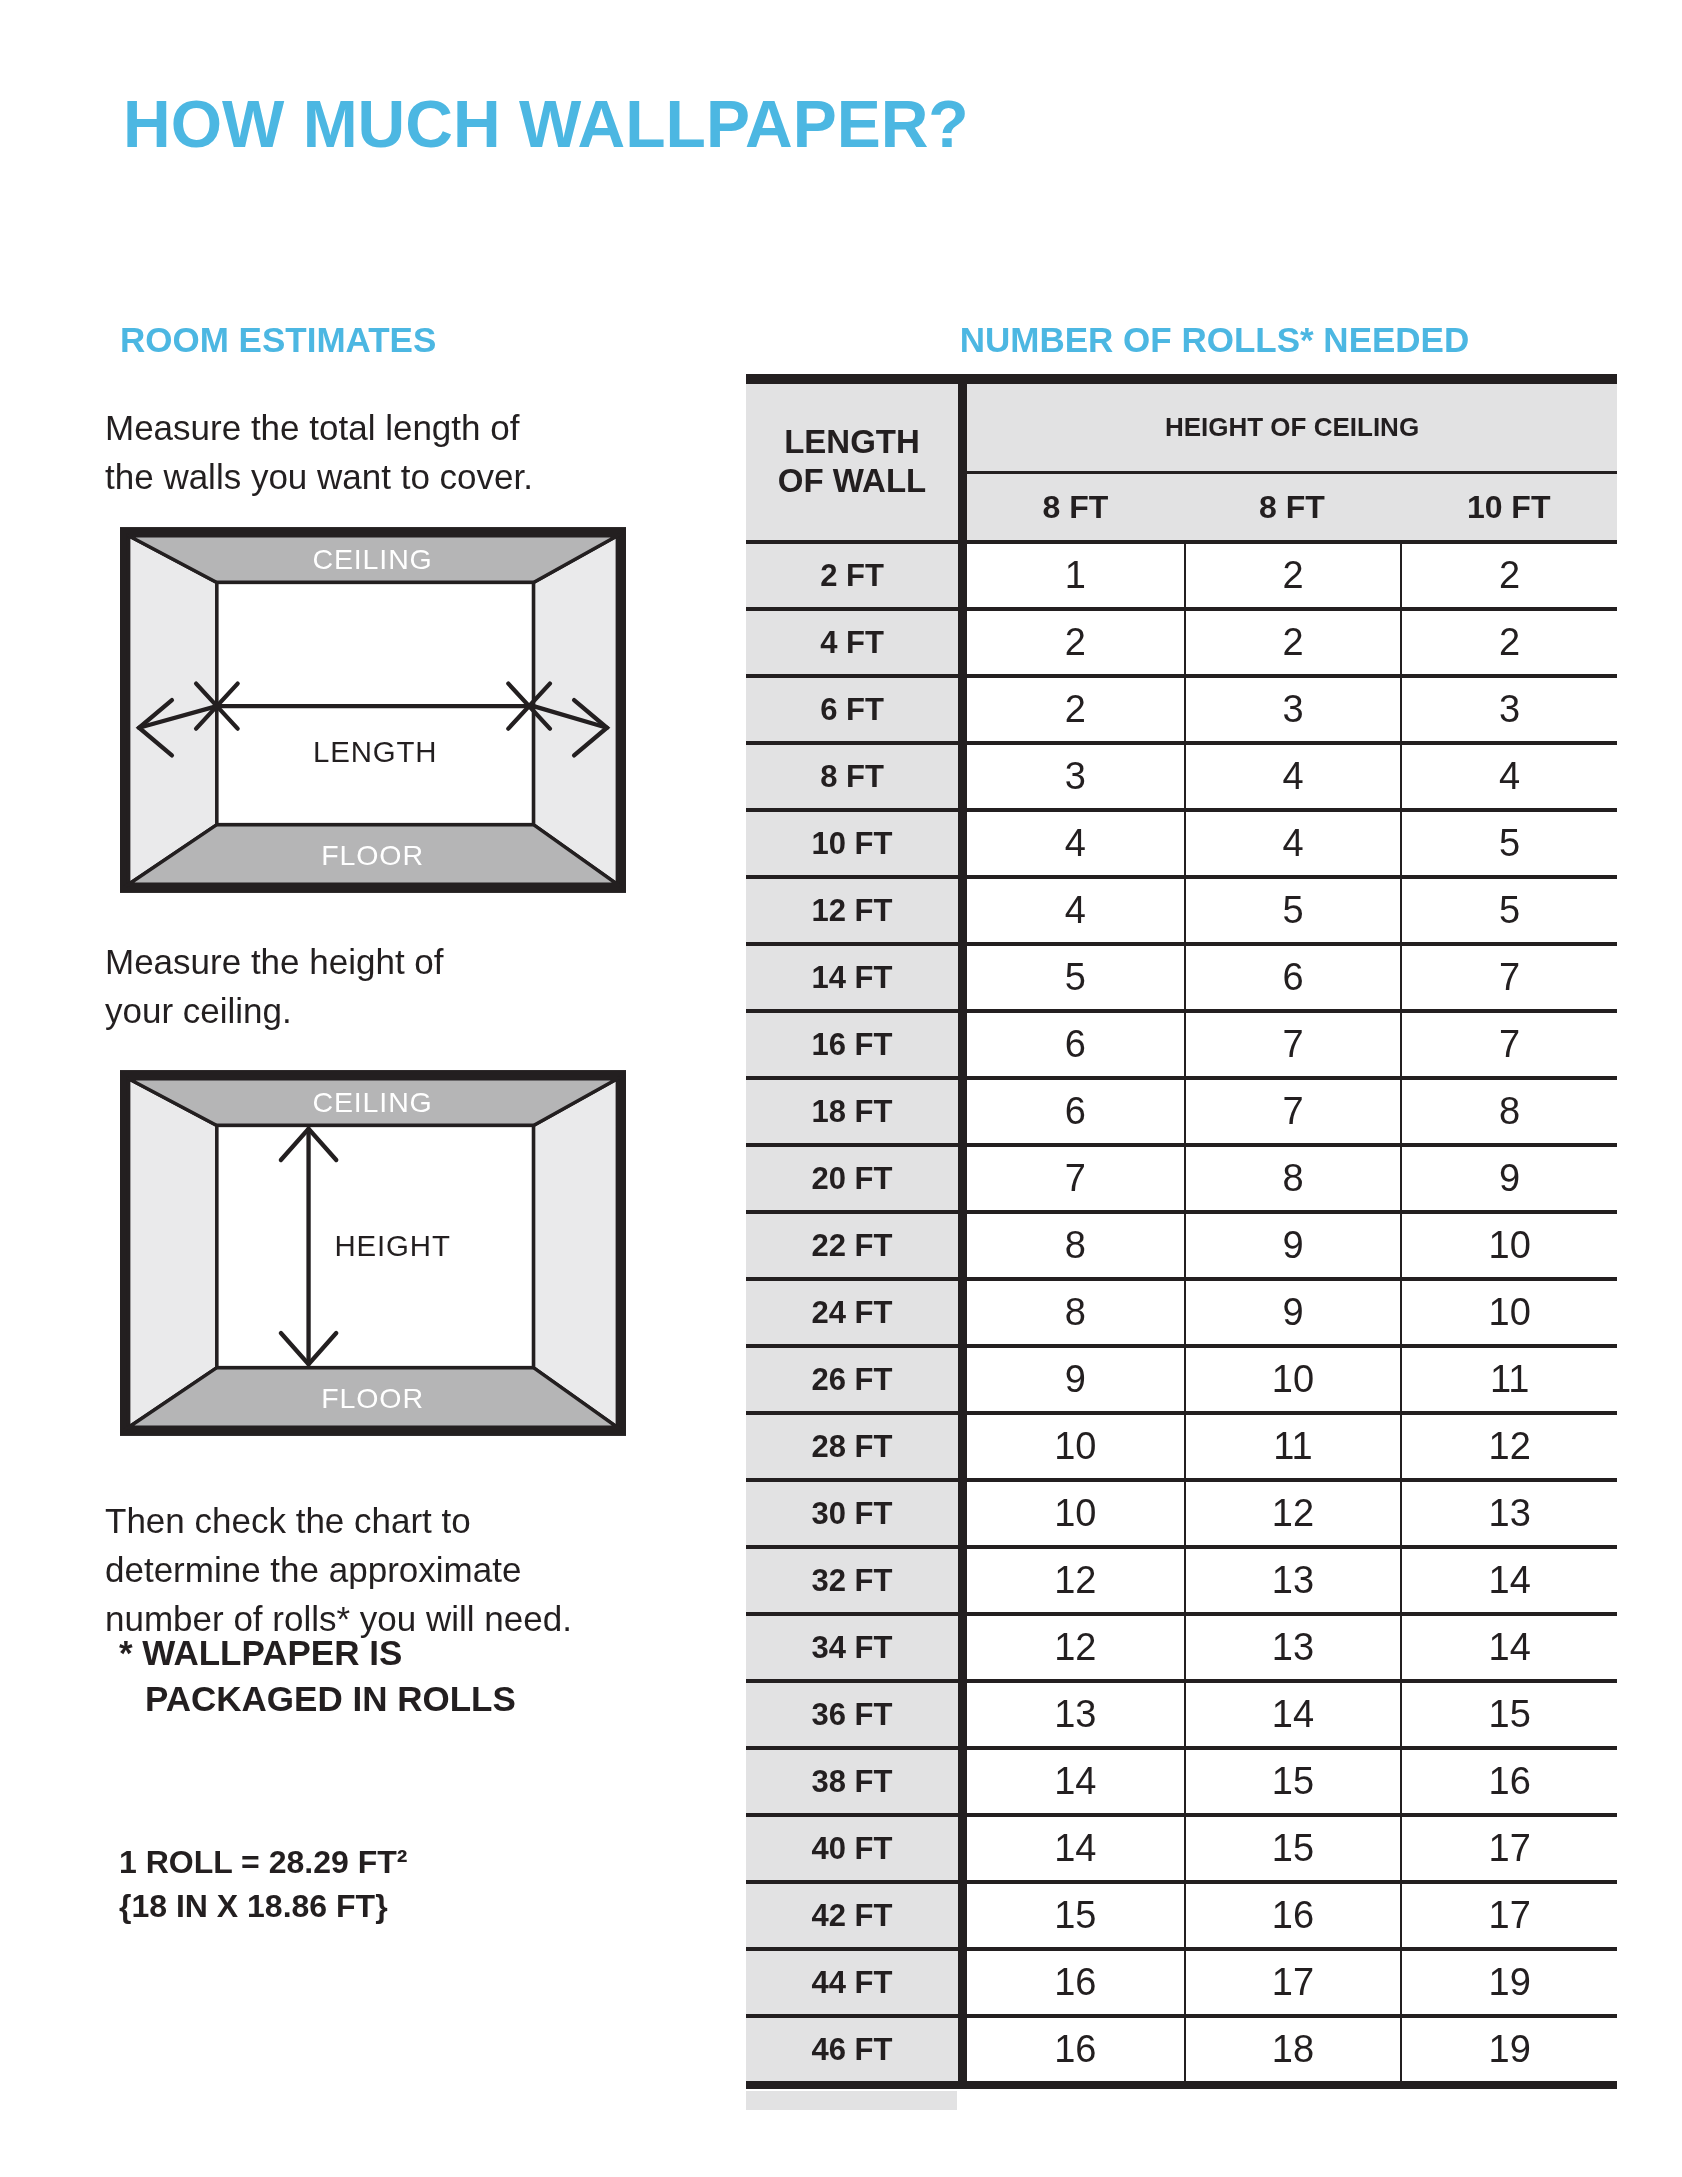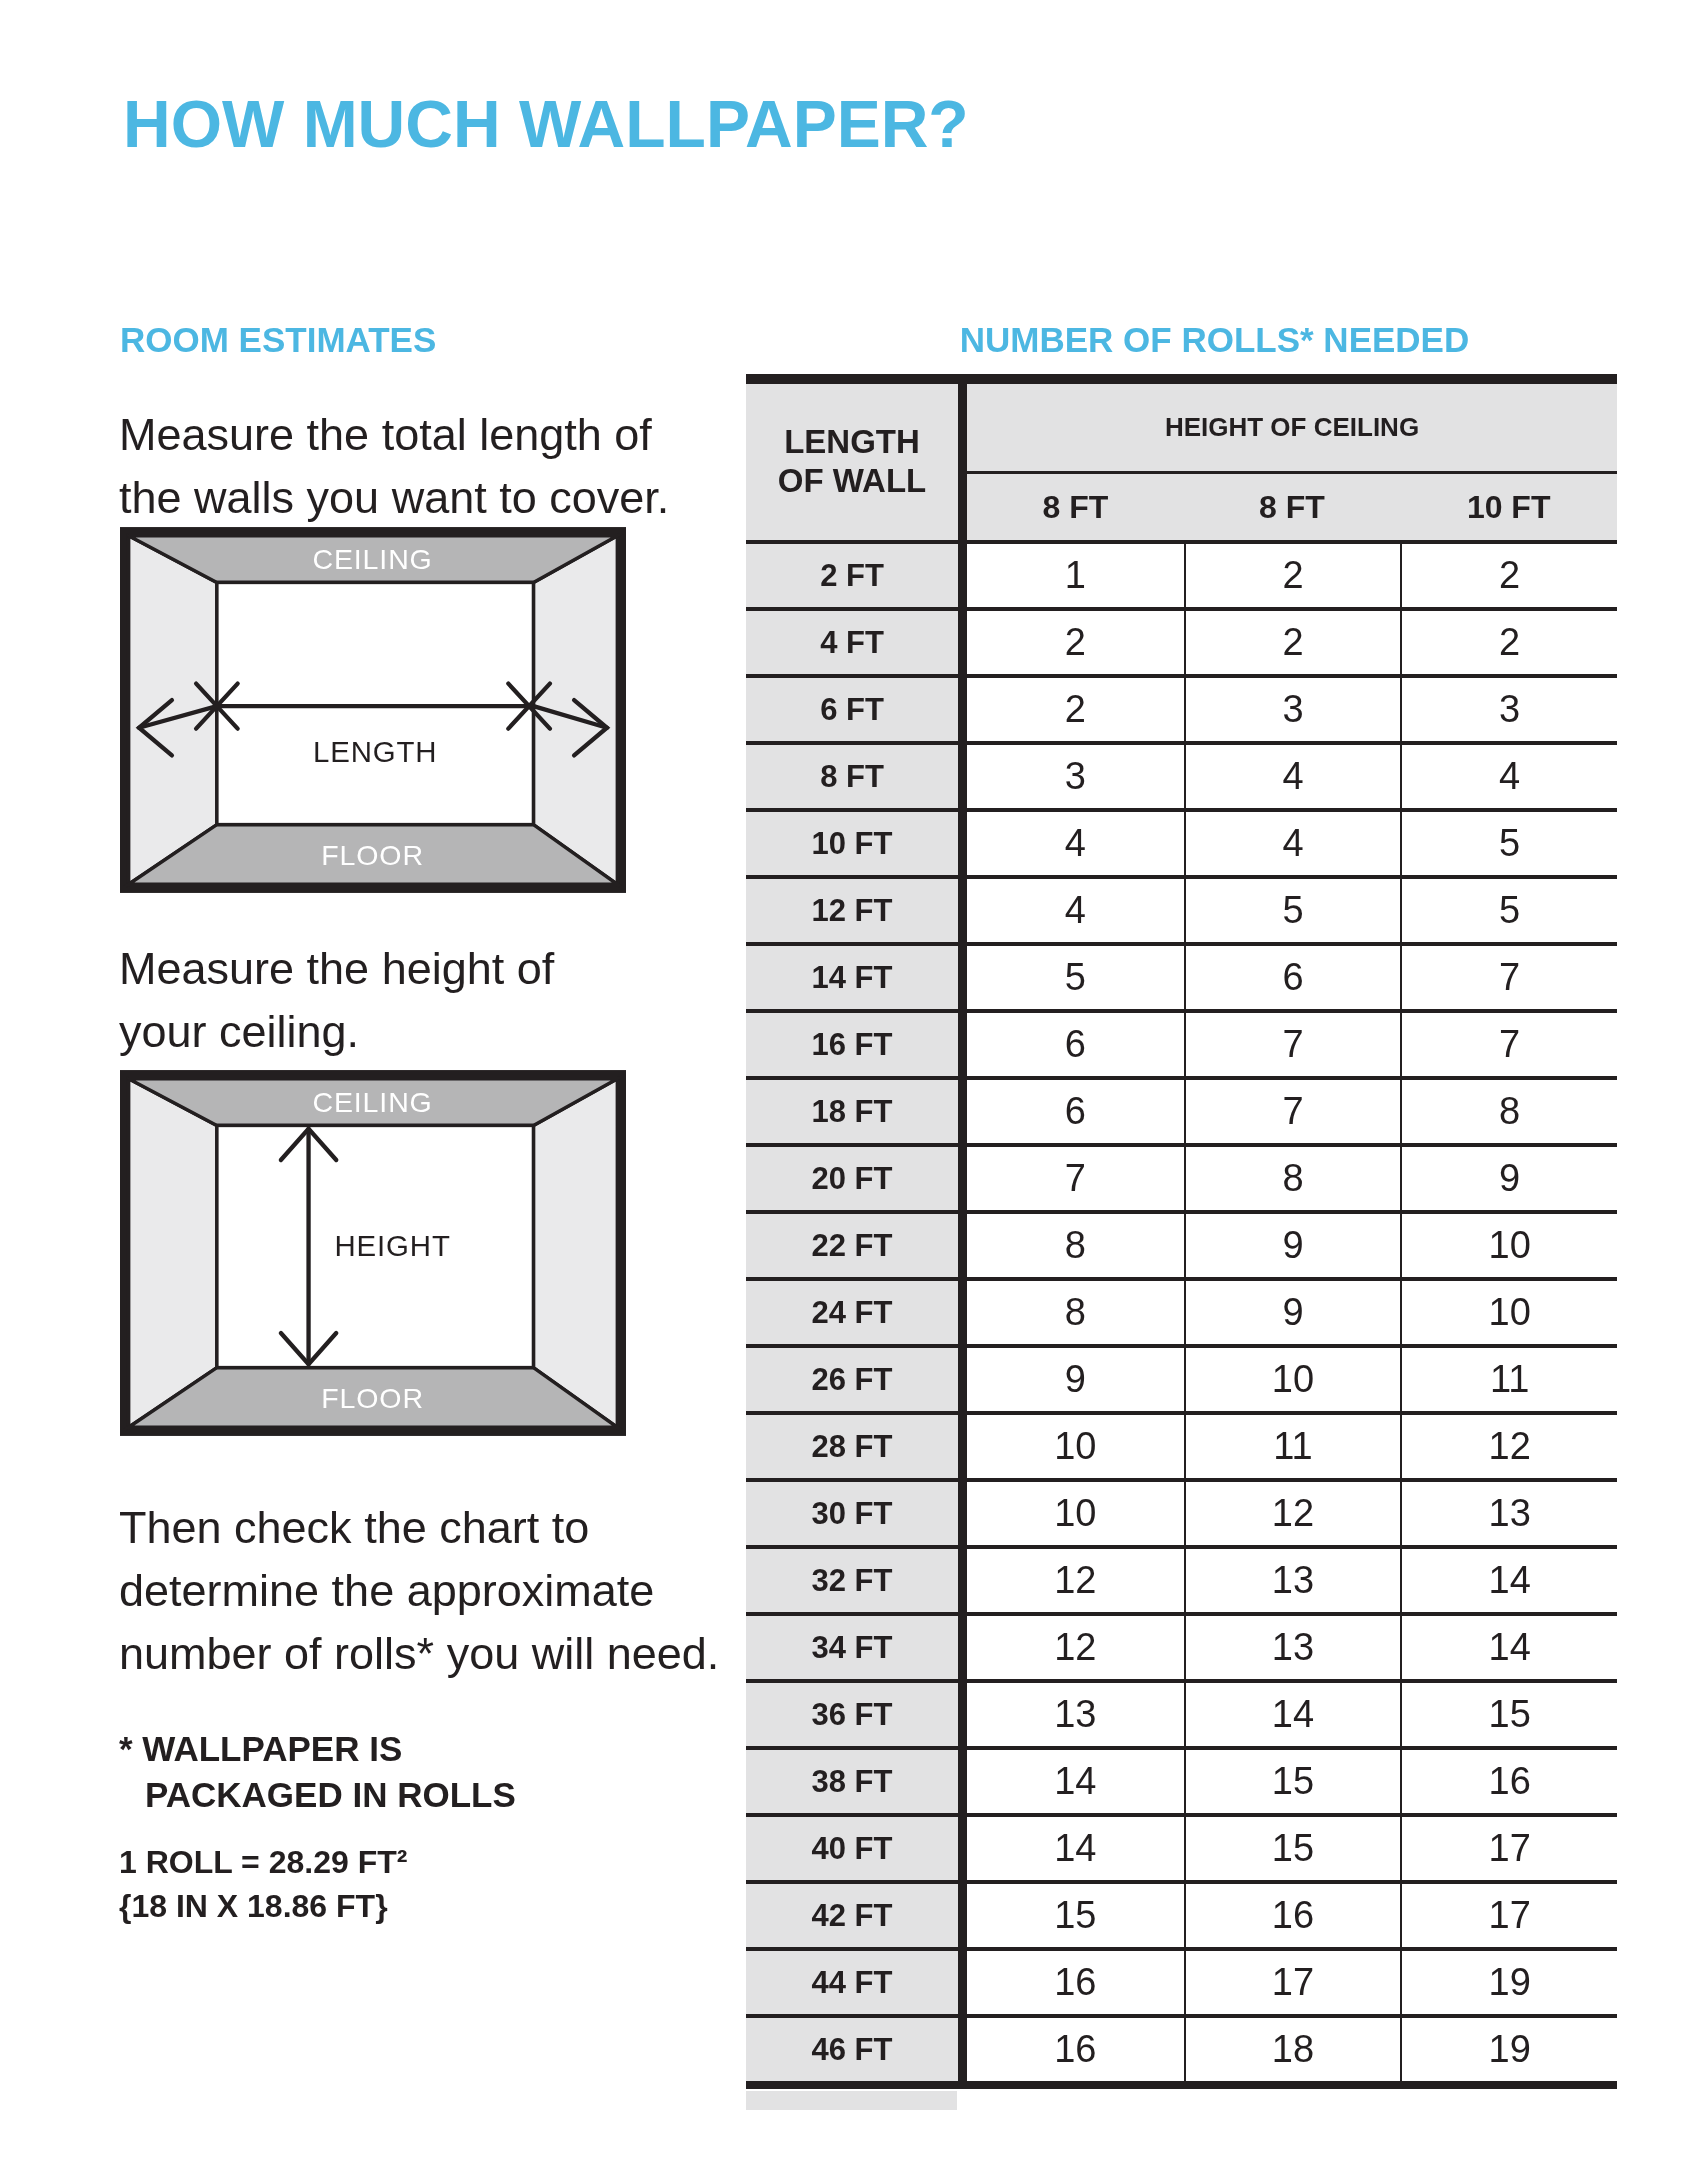--- a/index.html
+++ b/index.html
@@ -34,31 +34,31 @@
     position:absolute;
     font-size:35px;
     font-weight:bold;
     color:var(--accent);
     white-space:nowrap;
   }
   .room-estimates-heading{ left:99px; top:320px; }
   .rolls-needed-heading{ left:758px; top:320px; width:871px; text-align:center; }
   .para{
     position:absolute;
-    left:98px;
-    font-size:45px;
+    left:84px;
+    font-size:35px;
     line-height:1.40;
     color:var(--ink);
   }
   .p1{ top:403px; }
   .p2{ top:937px; }
   .p3{ top:1496px; }
   .footnote{
     position:absolute;
-    left:98px; top:1726px;
+    left:98px; top:1630px;
     font-size:35px;
     font-weight:bold;
     line-height:1.30;
   }
   .footnote .indent{ padding-left:26px; }
   .roll-eq{
     position:absolute;
     left:98px; top:1840px;
     font-size:32px;
     font-weight:bold;

